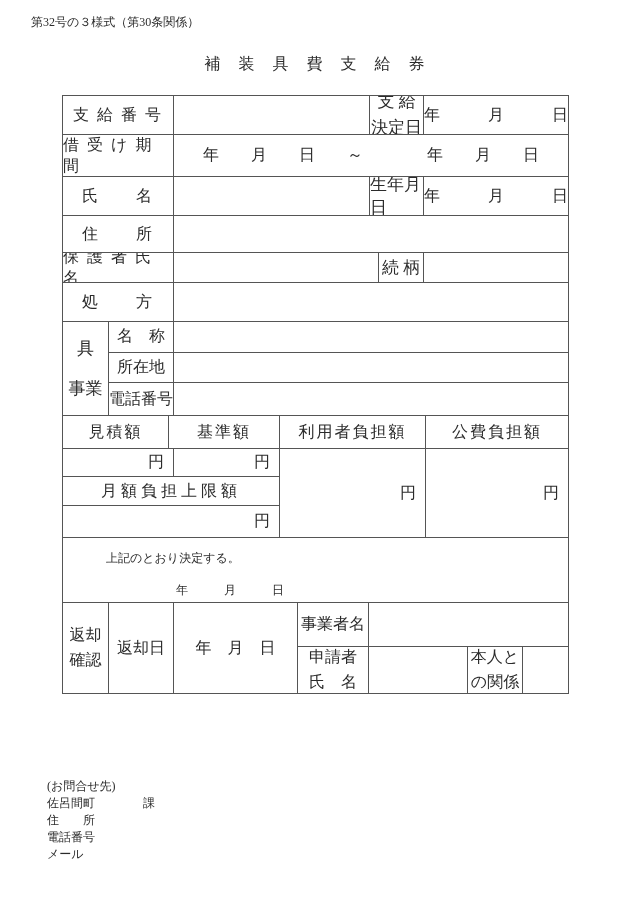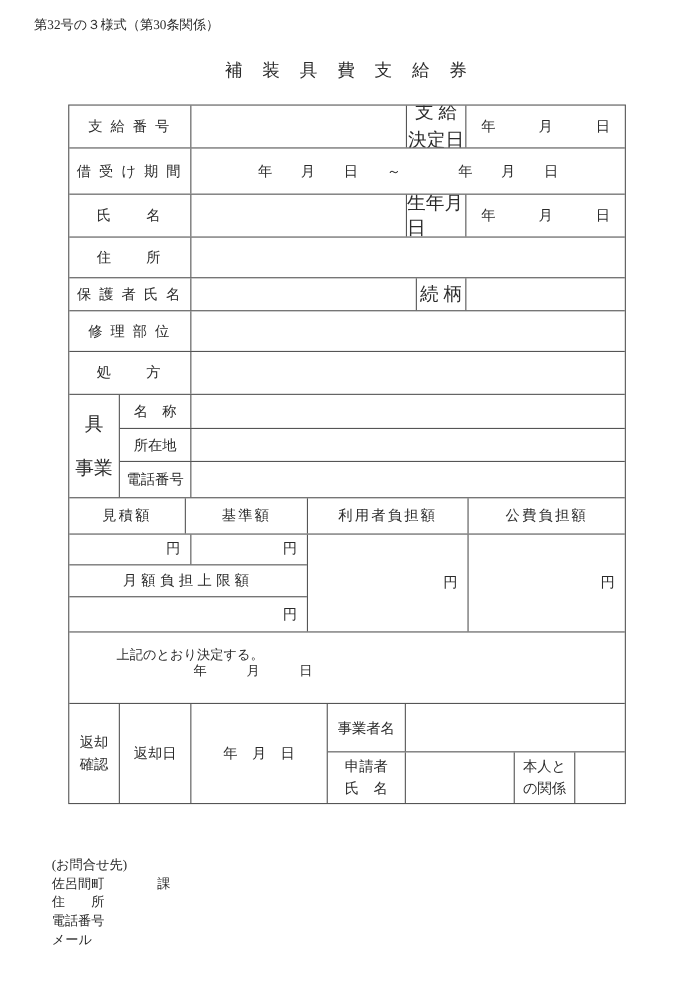--- a/index.html
+++ b/index.html
@@ -13,40 +13,40 @@
            font-size:16px; letter-spacing:1px; }
   .tbl { position:absolute; left:62px; top:95px; width:507px;
          box-sizing:border-box; border:1px solid var(--line); }
   .row { display:flex; box-sizing:border-box; border-bottom:1px solid var(--line); }
   .row.last { border-bottom:none; }
   .srow { display:flex; box-sizing:border-box; border-bottom:1px solid var(--line); }
   .srow.last { border-bottom:none; }
   .col { display:flex; flex-direction:column; box-sizing:border-box; }
   .c { box-sizing:border-box; border-right:1px solid var(--line);
        display:flex; align-items:center; justify-content:center;
-       font-size:13px; flex:0 0 auto; overflow:hidden; }
+       font-size:16px; flex:0 0 auto; overflow:hidden; }
   .c.end { border-right:none; }
   .c.fx, .col.fx { flex:1 1 auto; }
   .br { border-right:1px solid var(--line); }
   .yen { justify-content:flex-end; padding-right:9px; }
   .ml { white-space:pre-line; text-align:center; line-height:1.55; }
   .gap-lines { line-height:2.35; }
   .lbl { letter-spacing:2px; }
   .ls4 { letter-spacing:4px; }
   .f11 { font-size:17px; }
   .w45{width:45px} .w46{width:46px} .w54{width:54px} .w55{width:55px}
   .w65{width:65px} .w71{width:71px} .w99{width:99px} .w106{width:106px}
   .w111{width:111px} .w124{width:124px} .w144{width:144px} .w146{width:146px}
   .w217{width:217px}
   .h28{height:28px} .h30{height:30px} .h31{height:31px} .h32{height:32px}
   .h33{height:33px} .h34{height:34px} .h37{height:37px} .h39{height:39px}
   .h42{height:42px} .h44{height:44px} .h46{height:46px} .h65{height:65px}
   .h89{height:89px} .h90{height:90px} .h94{height:94px}
   .decision { flex-direction:column; align-items:stretch; justify-content:flex-start;
-              padding-top:13px; font-size:12px; }
+              padding-top:13px; font-size:12px;gap:17px; }
   .dec-l1 { padding-left:43px; line-height:15px; }
   .dec-l2 { padding-left:113px; line-height:15px; }
   .dec-l3 { display:flex; justify-content:space-between;
             padding:2px 89px 0 276px; line-height:15px; }
   .footer { position:absolute; left:47px; top:778px; font-size:12px; line-height:17px; }
 </style>
 </head>
 <body>
 
 <div class="note">第32号の３様式（第30条関係）</div>
@@ -80,24 +80,20 @@
   </div>
 
   <div class="row h30">
     <div class="c w111 lbl">保 護 者 氏 名</div>
     <div class="c fx"></div>
     <div class="c w45 f11">続 柄</div>
     <div class="c w144 end"></div>
   </div>
 
 
-  <div class="row h37">
-    <div class="c w111 lbl">修 理 部 位</div>
-    <div class="c fx end"></div>
-  </div>
 
   <div class="row h39">
     <div class="c w111 lbl">処　　方</div>
     <div class="c fx end"></div>
   </div>
 
   <div class="row h94">
     <div class="c w46 ml gap-lines f11">補装具
 事業者</div>
     <div class="col fx">

